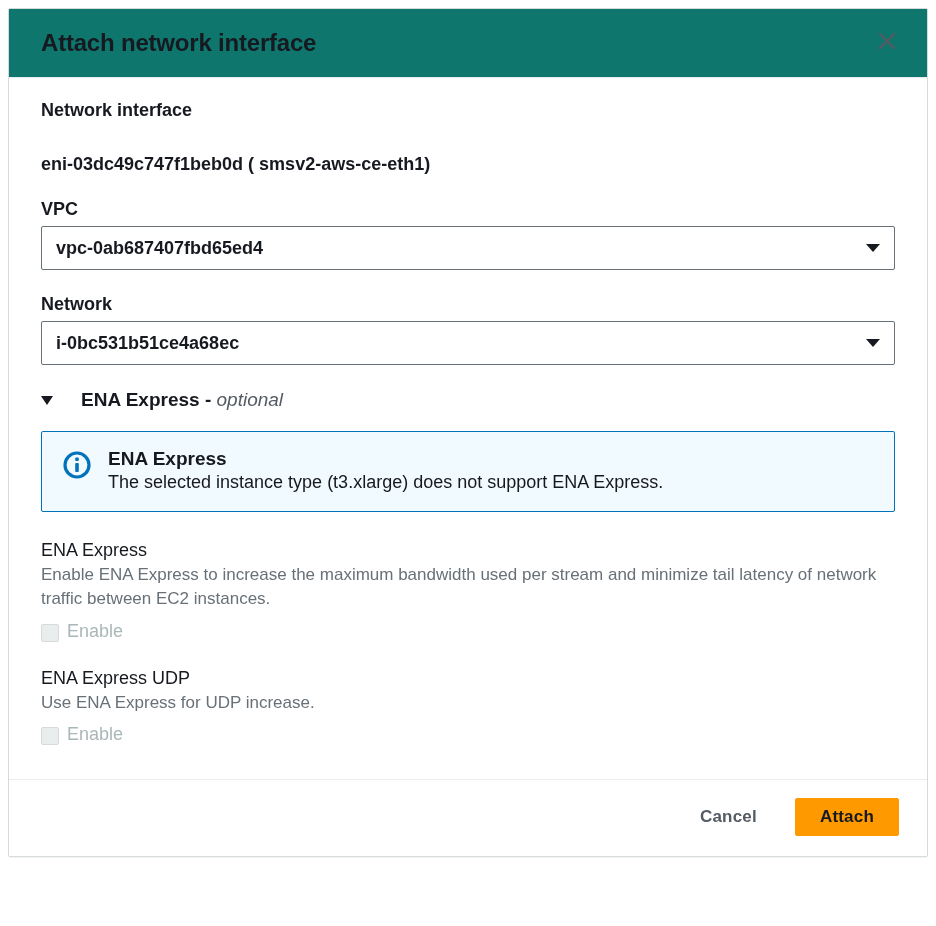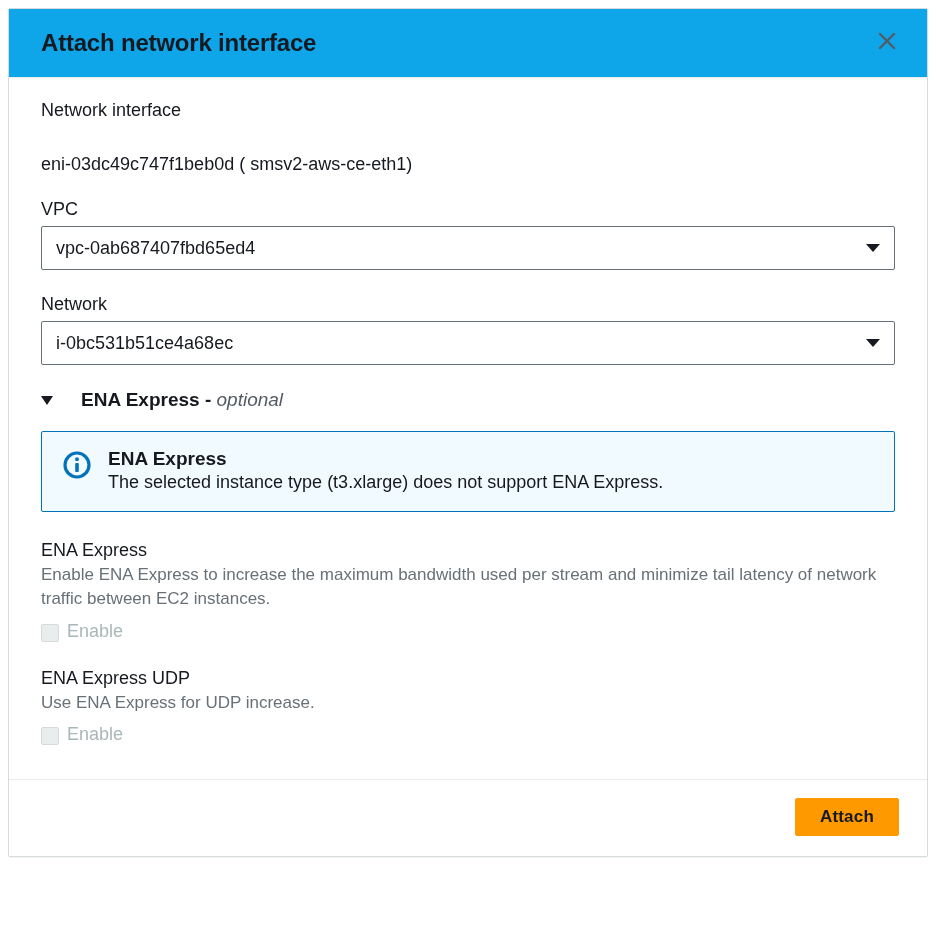--- a/index.html
+++ b/index.html
@@ -20,39 +20,39 @@
     box-shadow: 0 1px 1px rgba(0,0,0,0.05);
     display:flex;
     flex-direction:column;
   }
   .modal-header {
     display:flex;
     align-items:center;
     justify-content:space-between;
     padding: 20px 28px 20px 32px;
     border-bottom: 1px solid #eaeded;
-    background: #0ea5e9;
+    background: #0f766e;
   }
   .modal-title {
     font-size: 24px;
     font-weight: 700;
     letter-spacing: -0.2px;
   }
   .close {
     width: 24px; height:24px;
     display:flex; align-items:center; justify-content:center;
     color:#545b64;
     cursor:pointer;
     font-size: 24px;
     line-height:1;
   }
   .modal-body {
     padding: 22px 32px 8px 32px;
   }
-  .field-block { margin-bottom: 24px; }
+  .field-block { margin-bottom: 24px; font-weight: bold; }
   .field-label {
     font-size: 18px;
     color:#16191f;
     margin-bottom: 6px;
   }
   .field-value {
     font-size: 18px;
     color:#16191f;
     margin-top:33px;
   }
@@ -250,16 +250,17 @@
       <div class="setting-desc">Use ENA Express for UDP increase.</div>
       <div class="checkbox-row">
         <span class="fake-checkbox"></span>
         <span class="checkbox-label">Enable</span>
       </div>
     </div>
 
   </div>
 
   <div class="modal-footer">
+    <button class="btn btn-link">Cancel</button>
     <button class="btn btn-primary">Attach</button>
   </div>
 
 </div>
 
 </body></html>

